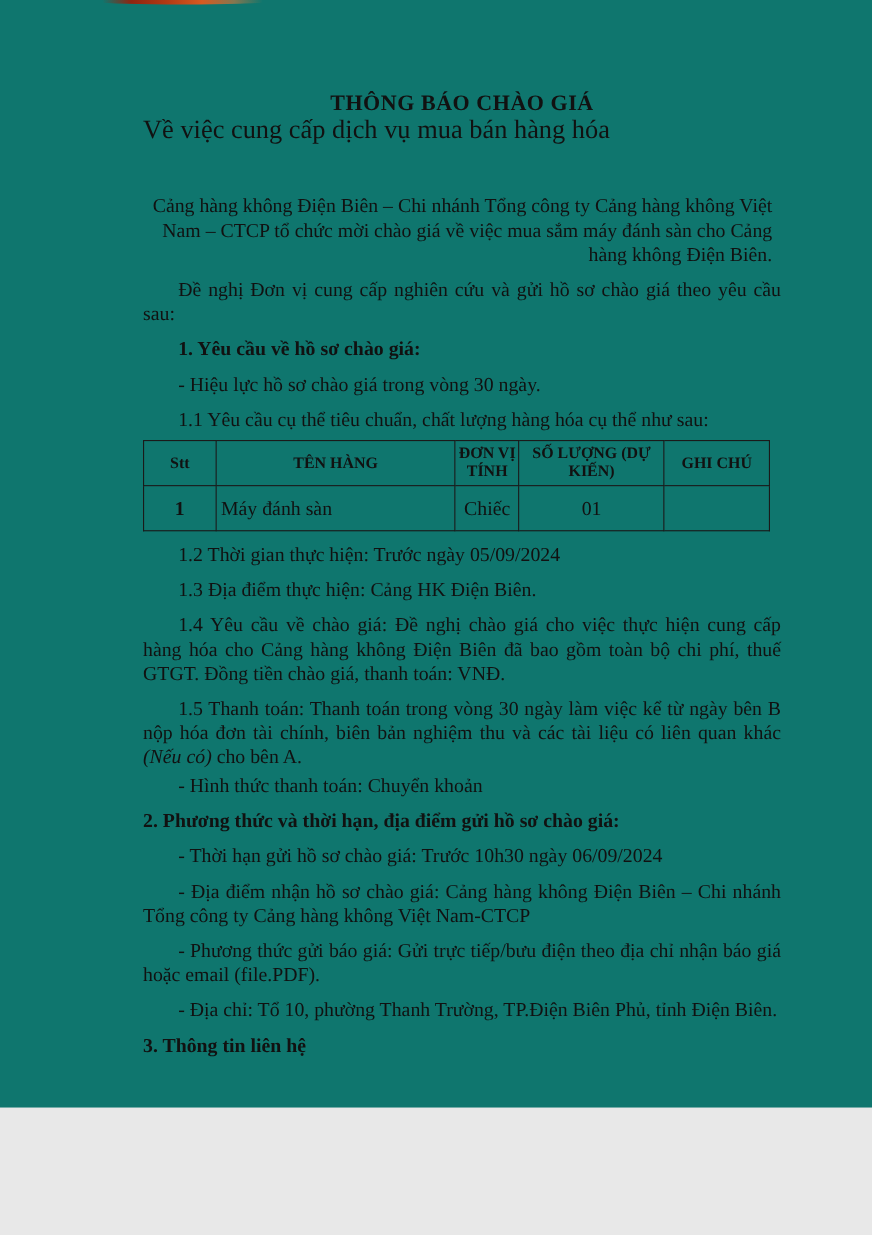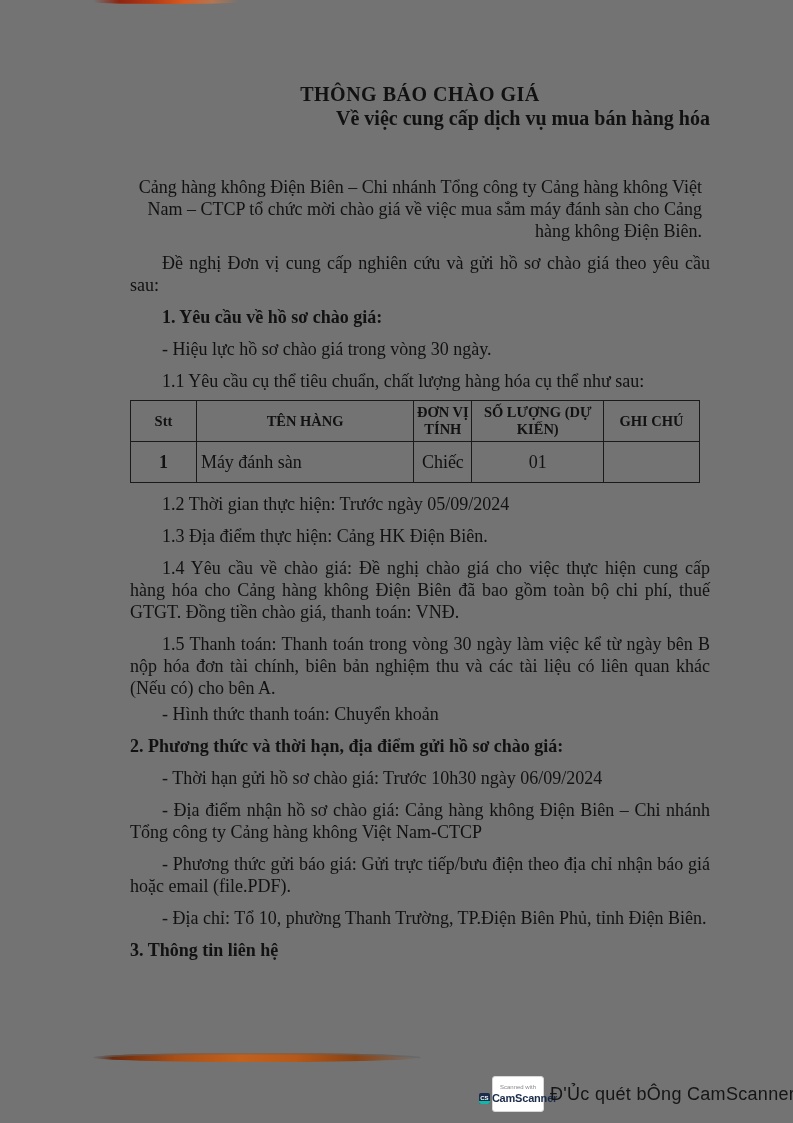--- a/index.html
+++ b/index.html
@@ -1,19 +1,19 @@
 <!DOCTYPE html>
 <html><head>
 <meta charset="utf-8">
 <style>
   html,body{margin:0;padding:0;background:#e8e8e8;}
   .page{
     position:relative;
-    width:793px;height:1123px;
-    background:#737373;
+    width:793px;height:1007px;
+    background:#0f766e;
     overflow:hidden;
     font-family:"Liberation Serif","DejaVu Serif",serif;
     color:#111;
   }
   
   .sliver-top{
     position:absolute;left:93px;top:0;width:146px;height:4px;
     border-radius:0 0 100% 100%;
     background:linear-gradient(to right,rgba(150,40,15,0) 0%,#8e2410 18%,#b23a14 40%,#d85a20 62%,rgba(230,120,55,.55) 82%,rgba(230,120,55,0) 100%);
   }
@@ -22,26 +22,26 @@
     border-radius:50%;
     background:linear-gradient(to right,rgba(107,42,12,0) 0%,#6b2a0c 6%,#a84e16 25%,#c2611e 45%,#b5581a 62%,#8a4212 80%,rgba(107,42,12,0) 100%);
     box-shadow:inset 0 1.5px 0 rgba(88,102,112,.55);
   }
   
   .doc{
     position:absolute;left:130px;top:82px;width:580px;
     font-size:18px;line-height:22px;
   }
   .title{ text-align:center;font-weight:bold;font-size:20px;line-height:24px;letter-spacing:.5px;margin:0; }
-  .subtitle{ text-align:right;font-weight:bold;font-size:20px;line-height:24px;margin:0; }
+  .subtitle{ text-align:left;font-weight:normal;font-size:24px;line-height:24px;margin:0; }
   .intro{ text-align:right;margin:46px 8px 0 8px; }
   p.para{ margin:10px 0 0 0;text-align:justify;text-indent:32px; }
   p.noindent{ text-indent:0; }
   p.heading{ font-weight:bold;text-align:left; }
-  .it{ }
+  .it{ font-style:italic; }
   
   table.goods{
     border-collapse:collapse;width:570px;margin:8px 0 0 0;
     font-family:"Liberation Serif","DejaVu Serif",serif;
   }
   table.goods th,table.goods td{ border:1.6px solid #1a1a1a; }
   table.goods th{
     font-size:14.5px;line-height:17px;font-weight:bold;text-align:center;
     padding:3px 2px;
   }

